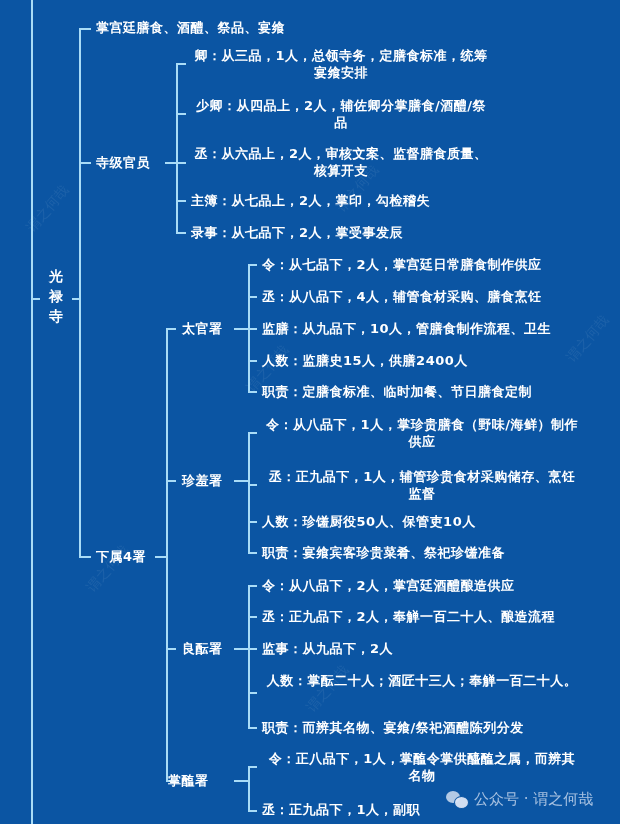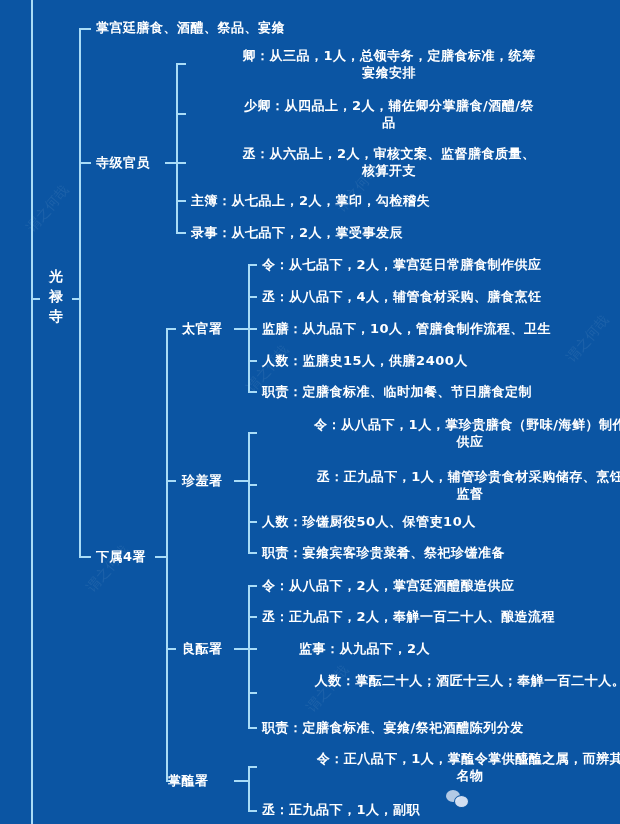--- a/index.html
+++ b/index.html
@@ -15,21 +15,21 @@
     .h { height: 2px; }
     .txt {
       position: absolute;
       font-size: 13px;
       line-height: 17px;
       font-weight: bold;
       white-space: nowrap;
       letter-spacing: 0.5px;
       text-align: center;
     }
-    .wrap { white-space: normal; margin-left: 48px; }
+    .wrap { white-space: normal; }
     .root-label {
       position: absolute;
       left: 40px; top: 266px;
       width: 32px;
       font-size: 14px; font-weight: bold;
       line-height: 20px;
       text-align: center;
       background: #0b55a3;
     }
     .root-label span { display: block; }
@@ -125,33 +125,34 @@
 
 <div class="ln h" style="left:166px;top:648px;width:10px;"></div>
 <div class="txt" style="left:182px;top:640px;">良酝署</div>
 <div class="ln h" style="left:234px;top:648px;width:16px;"></div>
 <div class="ln v" style="left:248px;top:585px;height:143px;"></div>
 <div class="ln h" style="left:248px;top:585px;width:9px;"></div>
 <div class="txt" style="left:262px;top:577px;">令：从八品下，2人，掌宫廷酒醴酿造供应</div>
 <div class="ln h" style="left:248px;top:616px;width:9px;"></div>
 <div class="txt" style="left:262px;top:608px;">丞：正九品下，2人，奉觯一百二十人、酿造流程</div>
 <div class="ln h" style="left:248px;top:648px;width:9px;"></div>
-<div class="txt" style="left:262px;top:640px;margin-left:37px;">监事：从九品下，2人</div>
+<div class="txt" style="left:262px;top:640px;">监事：从九品下，2人</div>
 <div class="ln h" style="left:248px;top:692px;width:9px;"></div>
 <div class="txt wrap" style="left:262px;top:672px;width:320px;">人数：掌酝二十人；酒匠十三人；奉觯一百二十人。</div>
 <div class="ln h" style="left:248px;top:727px;width:9px;"></div>
-<div class="txt" style="left:262px;top:719px;">职责：定膳食标准、宴飨/祭祀酒醴陈列分发</div>
+<div class="txt" style="left:262px;top:719px;">职责：而辨其名物、宴飨/祭祀酒醴陈列分发</div>
 
 <div class="ln h" style="left:166px;top:780px;width:10px;"></div>
 <div class="txt" style="left:168px;top:772px;">掌醢署</div>
 <div class="ln h" style="left:234px;top:780px;width:16px;"></div>
 <div class="ln v" style="left:248px;top:766px;height:45px;"></div>
 <div class="ln h" style="left:248px;top:766px;width:9px;"></div>
 <div class="txt wrap" style="left:262px;top:750px;width:320px;">令：正八品下，1人，掌醢令掌供醯醢之属，而辨其名物</div>
 <div class="ln h" style="left:248px;top:810px;width:9px;"></div>
 <div class="txt" style="left:262px;top:801px;">丞：正九品下，1人，副职</div>
 
 <div class="footer-mark">
   <span class="wechat-icon">
       <span class="b1"></span>
       <span class="b2"></span>
     </span>
+  <span>公众号 · 谓之何哉</span>
 </div>
 
 </body></html>

